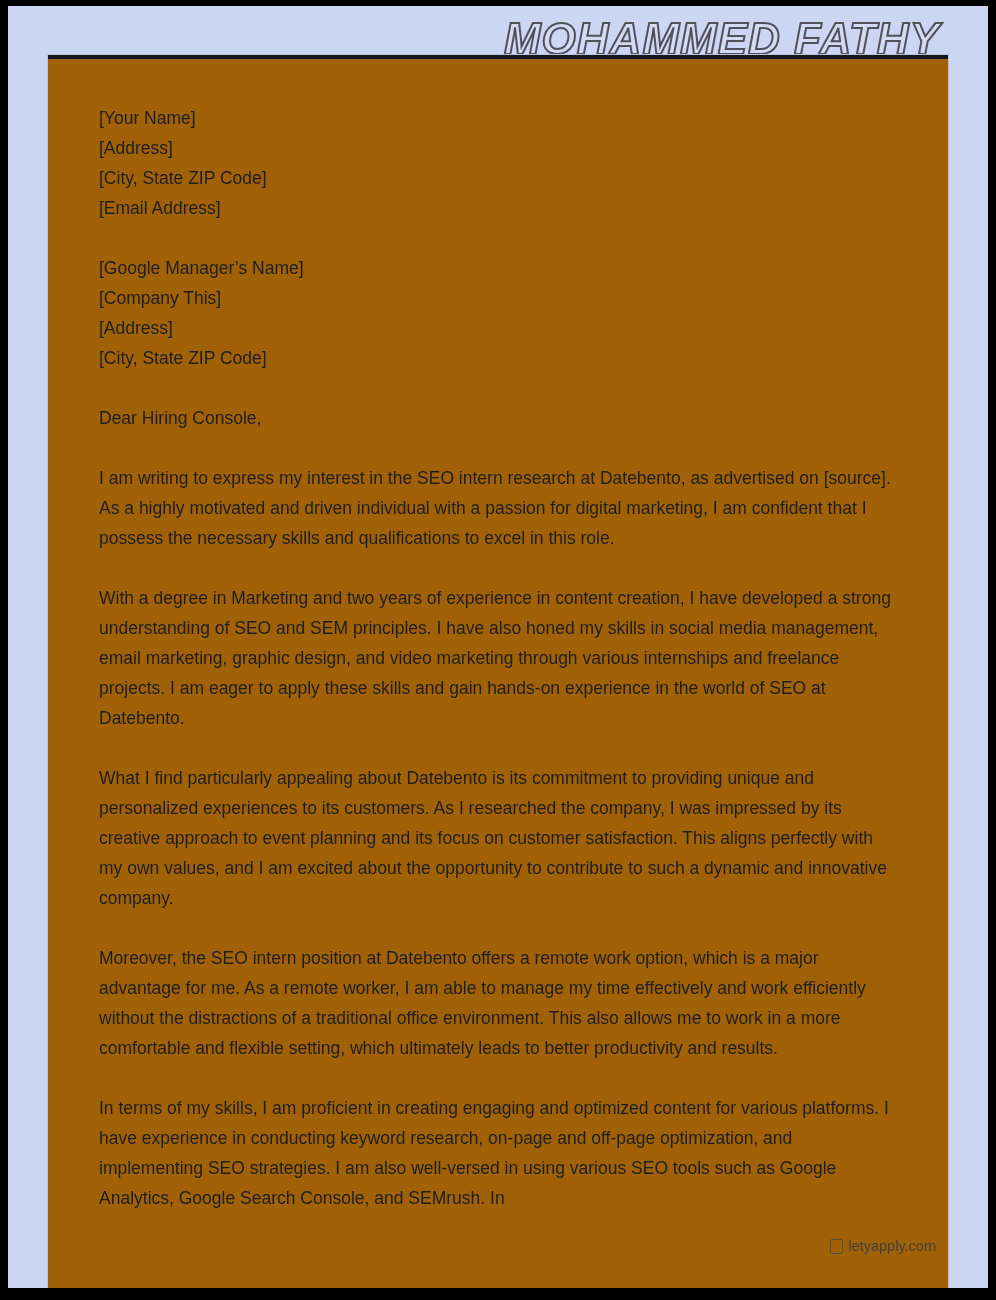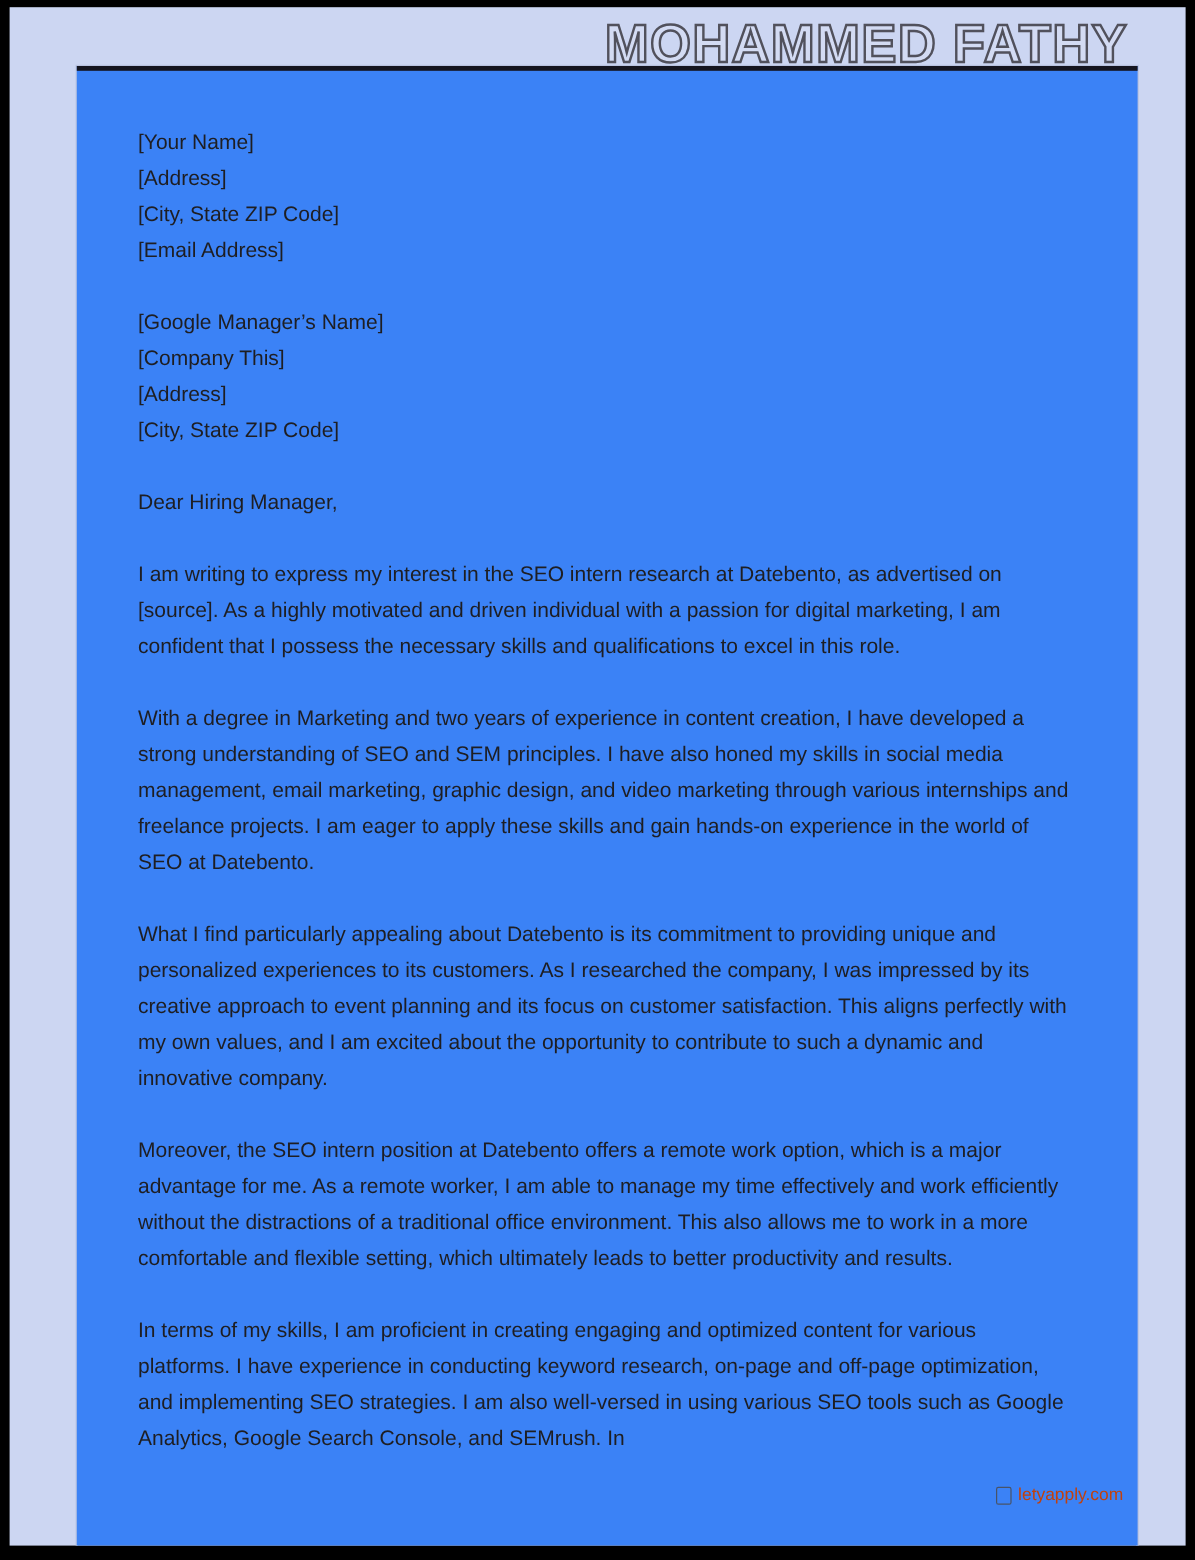--- a/index.html
+++ b/index.html
@@ -22,43 +22,43 @@
     bottom: 12px;
     background: #ccd6f2;
     overflow: hidden;
   }
   .brand-header {
     position: absolute;
     top: 8px;
     right: 48px;
     height: 48px;
     display: flex;
-    align-items: flex-end;
+    align-items: flex-start;
     justify-content: flex-end;
+    font-style: italic;
   }
   .brand-title {
     font-size: 44px;
     font-weight: 700;
     letter-spacing: 1px;
     color: #d3dbf3;
     -webkit-text-stroke: 2px #51515c;
     text-transform: uppercase;
     white-space: nowrap;
     transform: scaleY(1.02);
   }
   .paper {
     position: absolute;
     top: 49px;
     left: 40px;
     right: 40px;
     bottom: -4px;
-    background: #3b82f6;
+    background: #a16207;
     border-top: 4px solid #15151f;
     box-shadow: 0 0 0 1px #b9c3e0;
-    margin-left: 16px;
   }
   .letter-body {
     padding: 44px 55px 0 51px;
     color: #1e1e22;
     font-size: 17.5px;
     line-height: 30px;
   }
   .address-block {
     margin: 0 0 30px 0;
   }
@@ -71,21 +71,21 @@
   .paragraph {
     margin: 30px 0 0 0;
   }
   .watermark {
     position: absolute;
     right: 52px;
     bottom: 34px;
     display: flex;
     align-items: center;
     gap: 5px;
-    color: #c2410c;
+    color: #404040;
     font-size: 14.5px;
   }
   .watermark-glyph {
     display: inline-block;
     width: 11px;
     height: 13px;
     border: 1.5px solid #4b4b4f;
     border-radius: 2px;
     opacity: 0.85;
   }
@@ -109,21 +109,21 @@
         <span class="address-line">[Email Address]</span>
       </div>
 
       <div class="address-block">
         <span class="address-line">[Google Manager’s Name]</span>
         <span class="address-line">[Company This]</span>
         <span class="address-line">[Address]</span>
         <span class="address-line">[City, State ZIP Code]</span>
       </div>
 
-      <p class="salutation">Dear Hiring Manager,</p>
+      <p class="salutation">Dear Hiring Console,</p>
 
       <p class="paragraph">I am writing to express my interest in the SEO intern research at Datebento, as advertised on [source]. As a highly motivated and driven individual with a passion for digital marketing, I am confident that I possess the necessary skills and qualifications to excel in this role.</p>
       <p class="paragraph">With a degree in Marketing and two years of experience in content creation, I have developed a strong understanding of SEO and SEM principles. I have also honed my skills in social media management, email marketing, graphic design, and video marketing through various internships and freelance projects. I am eager to apply these skills and gain hands-on experience in the world of SEO at Datebento.</p>
       <p class="paragraph">What I find particularly appealing about Datebento is its commitment to providing unique and personalized experiences to its customers. As I researched the company, I was impressed by its creative approach to event planning and its focus on customer satisfaction. This aligns perfectly with my own values, and I am excited about the opportunity to contribute to such a dynamic and innovative company.</p>
       <p class="paragraph">Moreover, the SEO intern position at Datebento offers a remote work option, which is a major advantage for me. As a remote worker, I am able to manage my time effectively and work efficiently without the distractions of a traditional office environment. This also allows me to work in a more comfortable and flexible setting, which ultimately leads to better productivity and results.</p>
       <p class="paragraph">In terms of my skills, I am proficient in creating engaging and optimized content for various platforms. I have experience in conducting keyword research, on-page and off-page optimization, and implementing SEO strategies. I am also well-versed in using various SEO tools such as Google Analytics, Google Search Console, and SEMrush. In</p>
 
     </div>
   </div>
 

